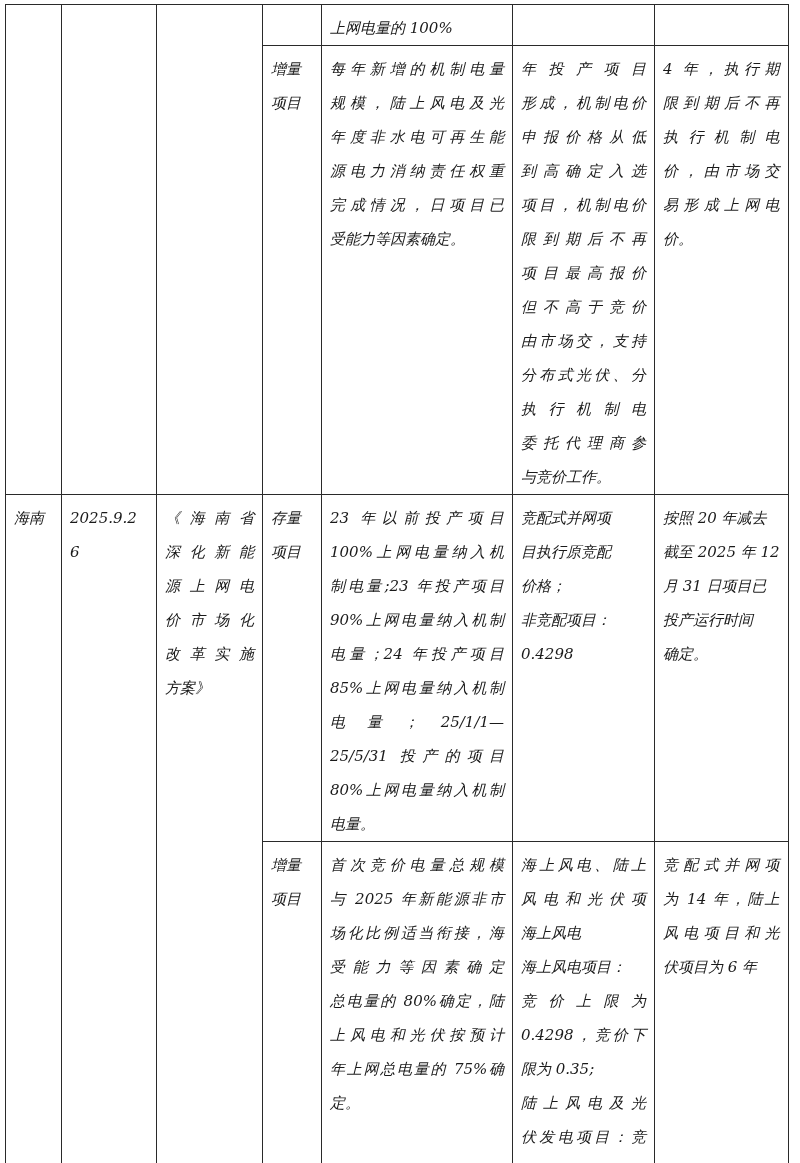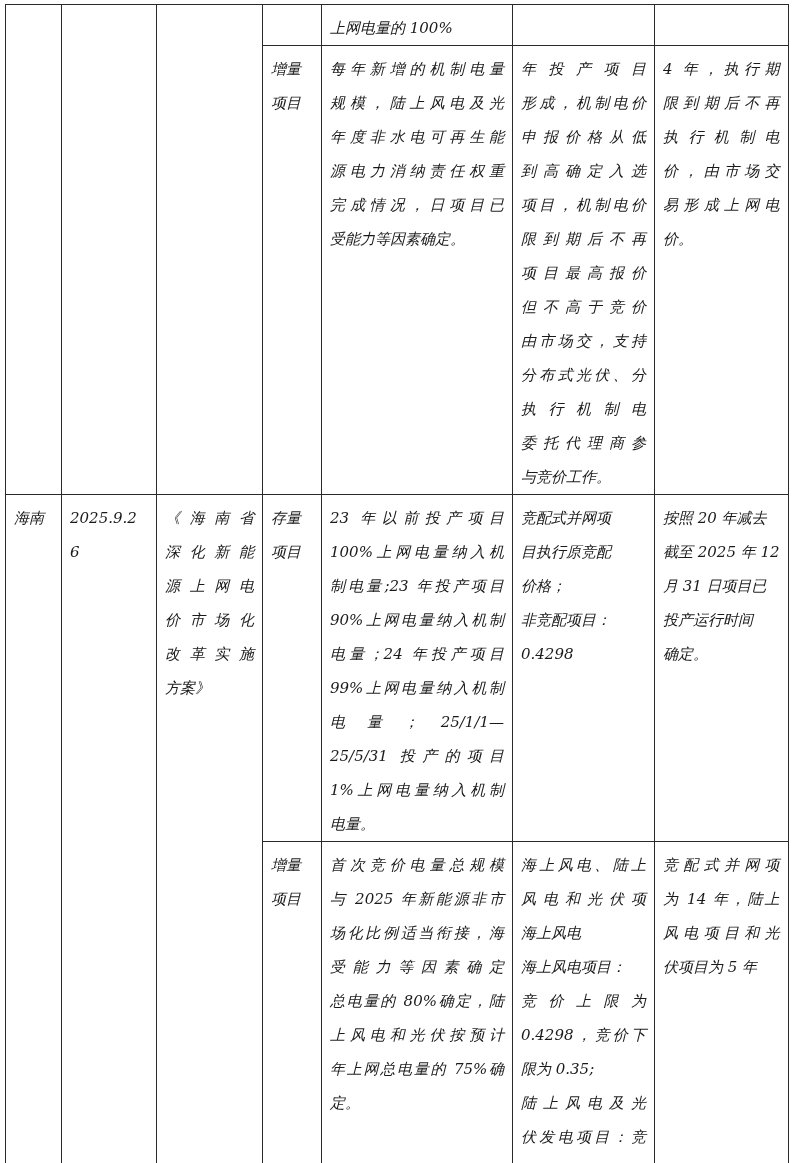--- a/index.html
+++ b/index.html
@@ -96,24 +96,24 @@
     <td class="pad center">
       <span class="line">存量</span>
       <span class="line">项目</span>
     </td>
     <td class="pad">
       <span class="line spread">23 年以前投产项目</span>
       <span class="line spread">100%上网电量纳入机</span>
       <span class="line spread">制电量;23 年投产项目</span>
       <span class="line spread">90%上网电量纳入机制</span>
       <span class="line spread">电量；24 年投产项目</span>
-      <span class="line spread">99%上网电量纳入机制</span>
+      <span class="line spread">85%上网电量纳入机制</span>
       <span class="line spread">电　量　；　25/1/1—</span>
       <span class="line spread">25/5/31 投产的项目</span>
-      <span class="line spread">1%上网电量纳入机制</span>
+      <span class="line spread">80%上网电量纳入机制</span>
       <span class="line">电量。</span>
     </td>
     <td class="pad center">
       <span class="line">竞配式并网项</span>
       <span class="line">目执行原竞配</span>
       <span class="line">价格；</span>
       <span class="line">非竞配项目：</span>
       <span class="line">0.4298</span>
     </td>
     <td class="pad">
@@ -148,17 +148,17 @@
       <span class="line spread">0.4298，竞价下</span>
       <span class="line">限为 0.35;</span>
       <span class="line spread">陆上风电及光</span>
       <span class="line spread">伏发电项目：竞</span>
       <span class="line spread">价　上　限　为</span>
     </td>
     <td class="pad">
       <span class="line spread">竞配式并网项</span>
       <span class="line spread">为 14 年，陆上</span>
       <span class="line spread">风电项目和光</span>
-      <span class="line">伏项目为 5 年</span>
+      <span class="line">伏项目为 6 年</span>
     </td>
   </tr>
 </tbody>
   </table>
 
 </body></html>

